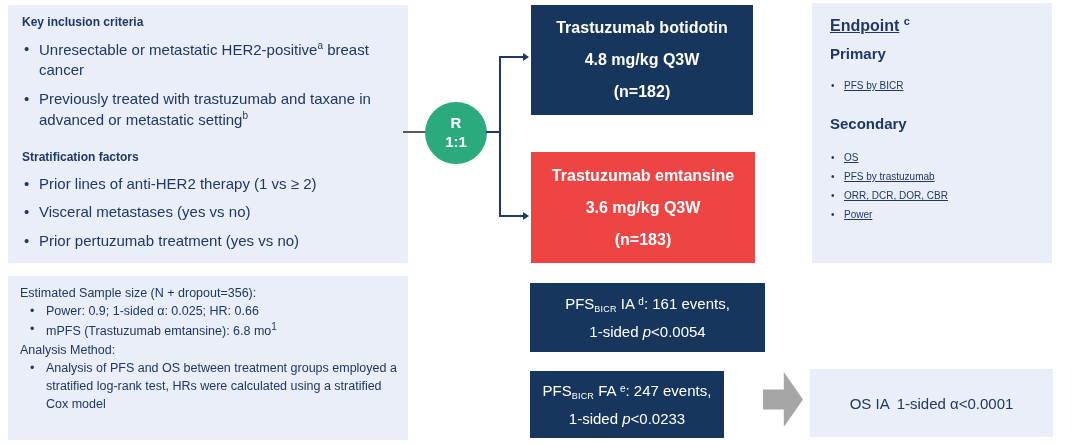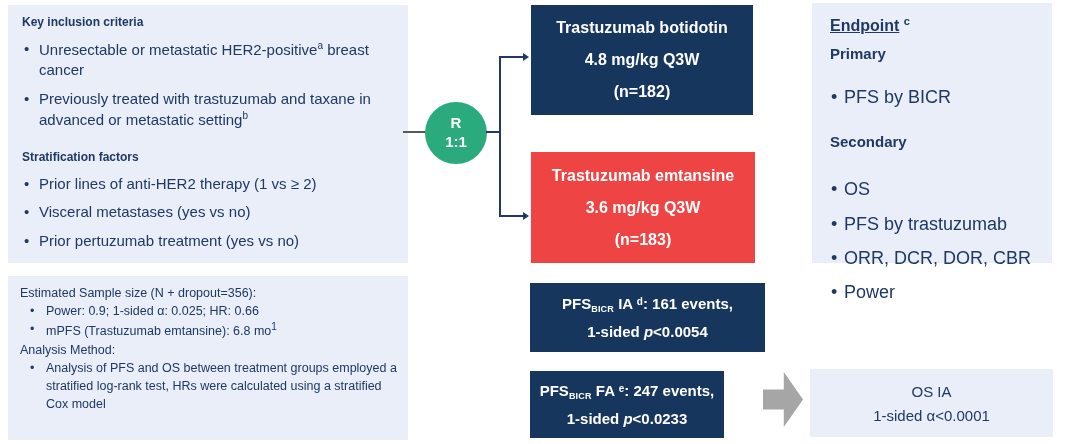--- a/index.html
+++ b/index.html
@@ -47,47 +47,47 @@
   .ah-top { left:523px; top:53px; }
   .ah-bot { left:523px; top:212px; }
 
   
   .arm { position:absolute; color:#fff; font-weight:bold; font-size:16px; text-align:center;
          display:flex; flex-direction:column; justify-content:center; gap:14px; }
   .arm-top { left:531px; top:5px; width:222px; height:110px; background:#17365d; }
   .arm-bottom { left:531px; top:152px; width:224px; height:111px; background:#ef4444; }
 
   
-  .pfs { position:absolute; background:#17365d; color:#fff; font-weight:bold; font-size:15px;
+  .pfs { position:absolute; background:#17365d; color:#fff; font-weight:normal; font-size:15px;
          text-align:center; display:flex; flex-direction:column; justify-content:center; gap:9px; }
   .pfs-ia { left:530px; top:283px; width:235px; height:69px; }
   .pfs-fa { left:530px; top:371px; width:194px; height:67px; }
   .pfs sub { font-size:9px; vertical-align:-3px; letter-spacing:0.2px; }
   .pfs sup { font-size:10px; vertical-align:4px; }
   .pfs i { font-style:italic; }
 
   
   .block-arrow { position:absolute; left:763px; top:372px; width:40px; height:55px; background:#a6a6a6;
     clip-path:polygon(0 32%, 52% 32%, 52% 0, 100% 50%, 52% 100%, 52% 68%, 0 68%); }
 
   
   .endpoint { left:812px; top:3px; width:240px; height:260px; padding:12px 14px 10px 18px; }
   .endpoint .ep-title { font-size:16px; font-weight:bold; }
   .endpoint .ep-title .u { text-decoration:underline; }
   .endpoint .ep-title sup { font-size:11px; }
   .ep-sub { font-size:15px; font-weight:bold; margin-top:10px; }
-  .eplist { list-style:none; font-size:18px; margin-top:22px; }
+  .eplist { list-style:none; font-size:10px; margin-top:16px;text-decoration:underline; }
   .eplist li { position:relative; padding-left:14px; line-height:1.9; }
   .eplist li::before { content:"•"; position:absolute; left:1px; }
   .eplist-primary li { line-height:1.5; }
   .ep-secondary { margin-top:22px; }
 
   
   .os-box { left:810px; top:369px; width:243px; height:68px; font-size:15px; color:#1f3864;
-            display:flex; flex-direction:column; justify-content:center; align-items:center; gap:7px; }
+            display:flex; justify-content:center; align-items:center; gap:7px; }
 
   sup.sm { font-size:10px; }
 </style>
 </head>
 <body>
 
 <div class="stage">
 
   <div class="panel incl">
     <h2>Key inclusion criteria</h2>

